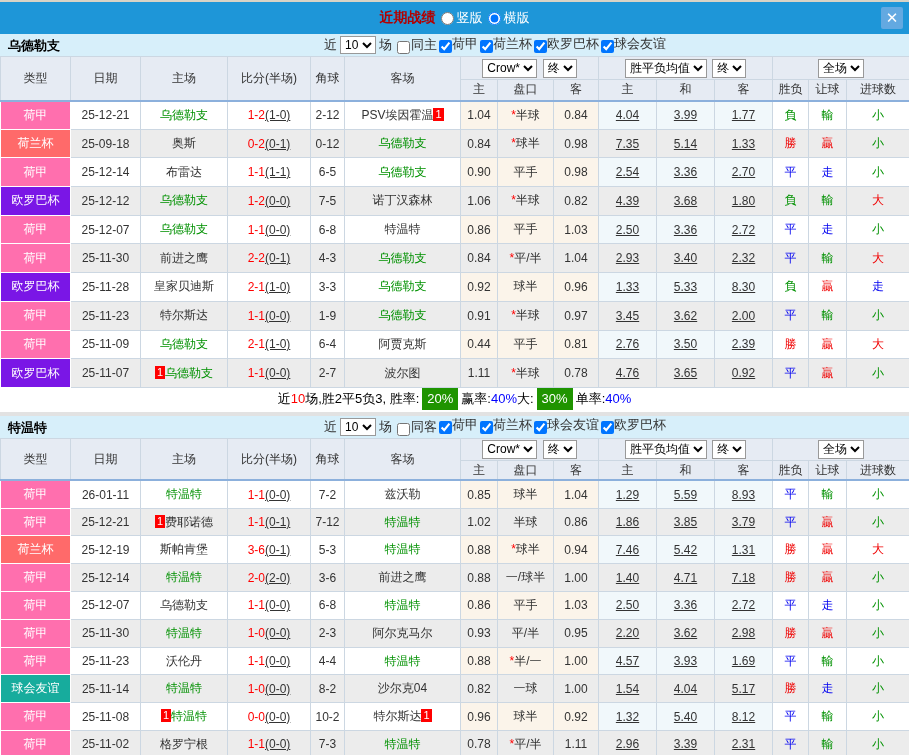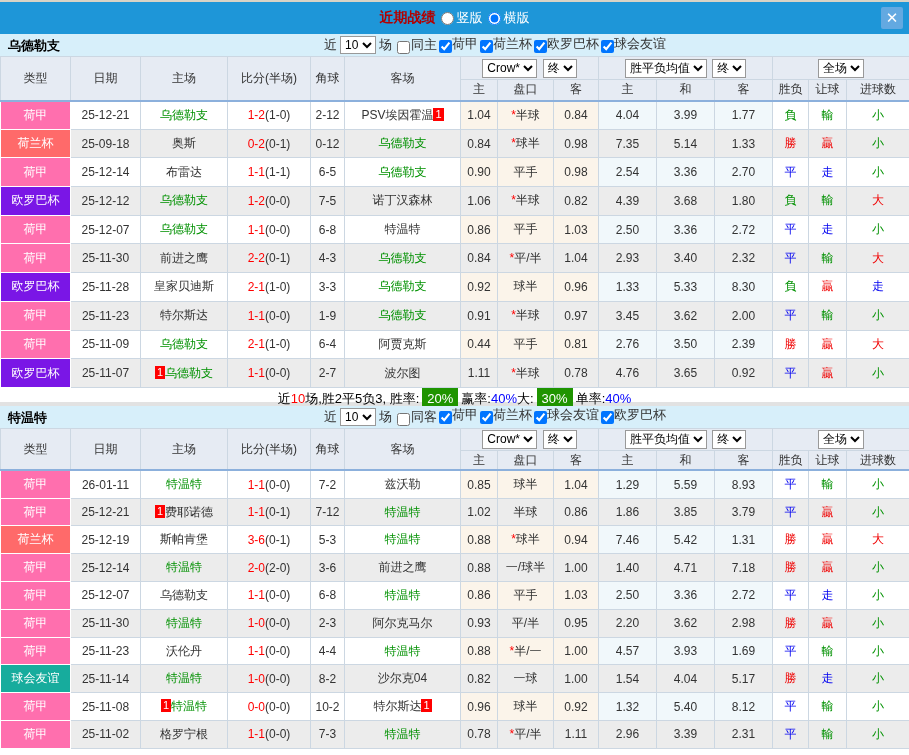--- a/index.html
+++ b/index.html
@@ -33,31 +33,31 @@
   th,td { border:1px solid #ccd7e2; text-align:center; padding:0; white-space:nowrap; overflow:hidden; }
   thead th { background:#e6ebf3; font-weight:normal; color:#333; font-size:12px; }
   thead { border-bottom:2px solid #8cb0dc; }
   thead select { height:19px; font-size:12px; border:1px solid #999; background:#fff; vertical-align:middle; margin:0 1px; }
   .t1 thead tr.h1 { height:23px; } .t1 thead tr.h2 { height:21px; }
   .t2 thead tr.h1 { height:22px; } .t2 thead tr.h2 { height:20px; }
   .t1 tbody tr { height:28.7px; }
   .t2 tbody tr { height:27.8px; }
   td.type { color:#fff; border-color:#fff; font-size:12px; }
   td.cream { background:#fbf4ea; }
-  td.pblue { background:#f1f8fb; }
+  td.pblue { background:#f1f8fb;text-decoration:underline; }
   tr.alt td { background:#ececec; }
   tr.alt td.cream, tr.alt td.pblue { background:#ececec; }
   .focus { color:#009100; }
-  .ft { color:#ff0000; } .ht { color:#333; }
+  .ft { color:#ff0000; } .ht { color:#333;text-decoration:underline; }
   .star { color:#ff0000; }
   .nbadge {
     display:inline-block; background:#ff0000; color:#fff; font-size:11px;
     height:13px; line-height:13px; min-width:9px; padding:0 2px; vertical-align:1px;
   }
-  .summary { height:14px; line-height:22px; text-align:center; font-size:13px; color:#000; }
+  .summary { height:24px; line-height:22px; text-align:center; font-size:13px; color:#000; }
   .summary .red { color:#ff0000; }
   .summary .blue { color:#0000ff; }
   .summary .gbadge { display:inline-block; background:#1f9400; color:#fff; padding:0 5px; margin:0 3px; }
   .divider { height:4px; background:#e2e2e2; }
 </style>
 </head>
 <body>
 
 <div class="topline"></div>
 

